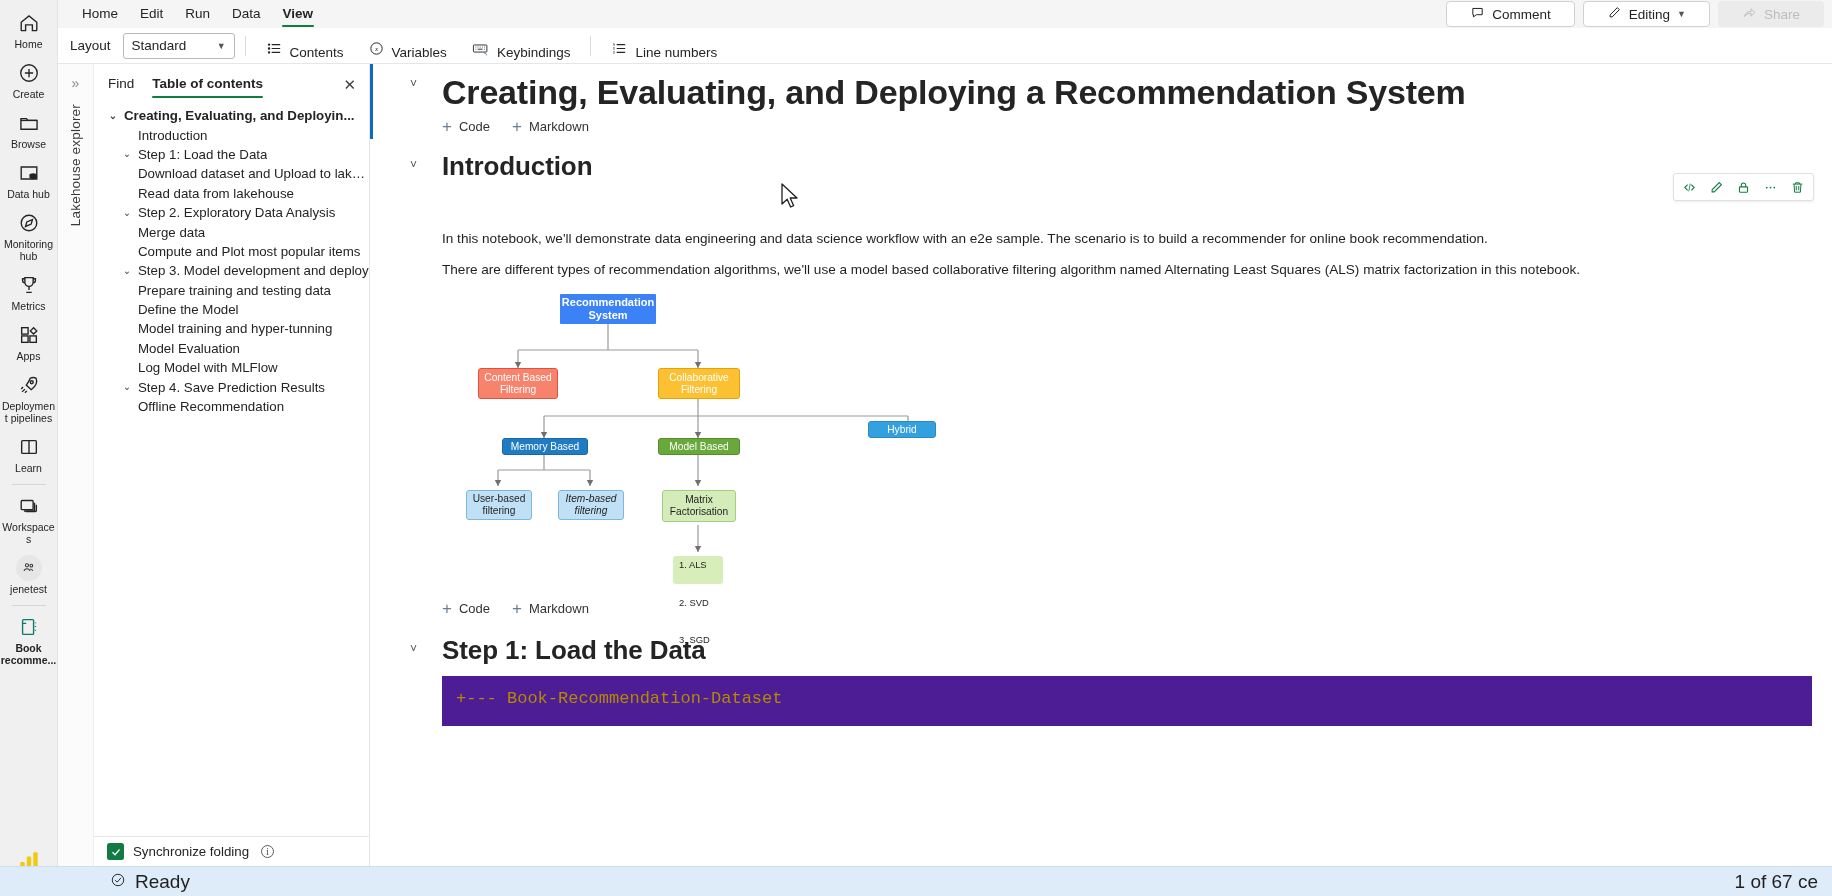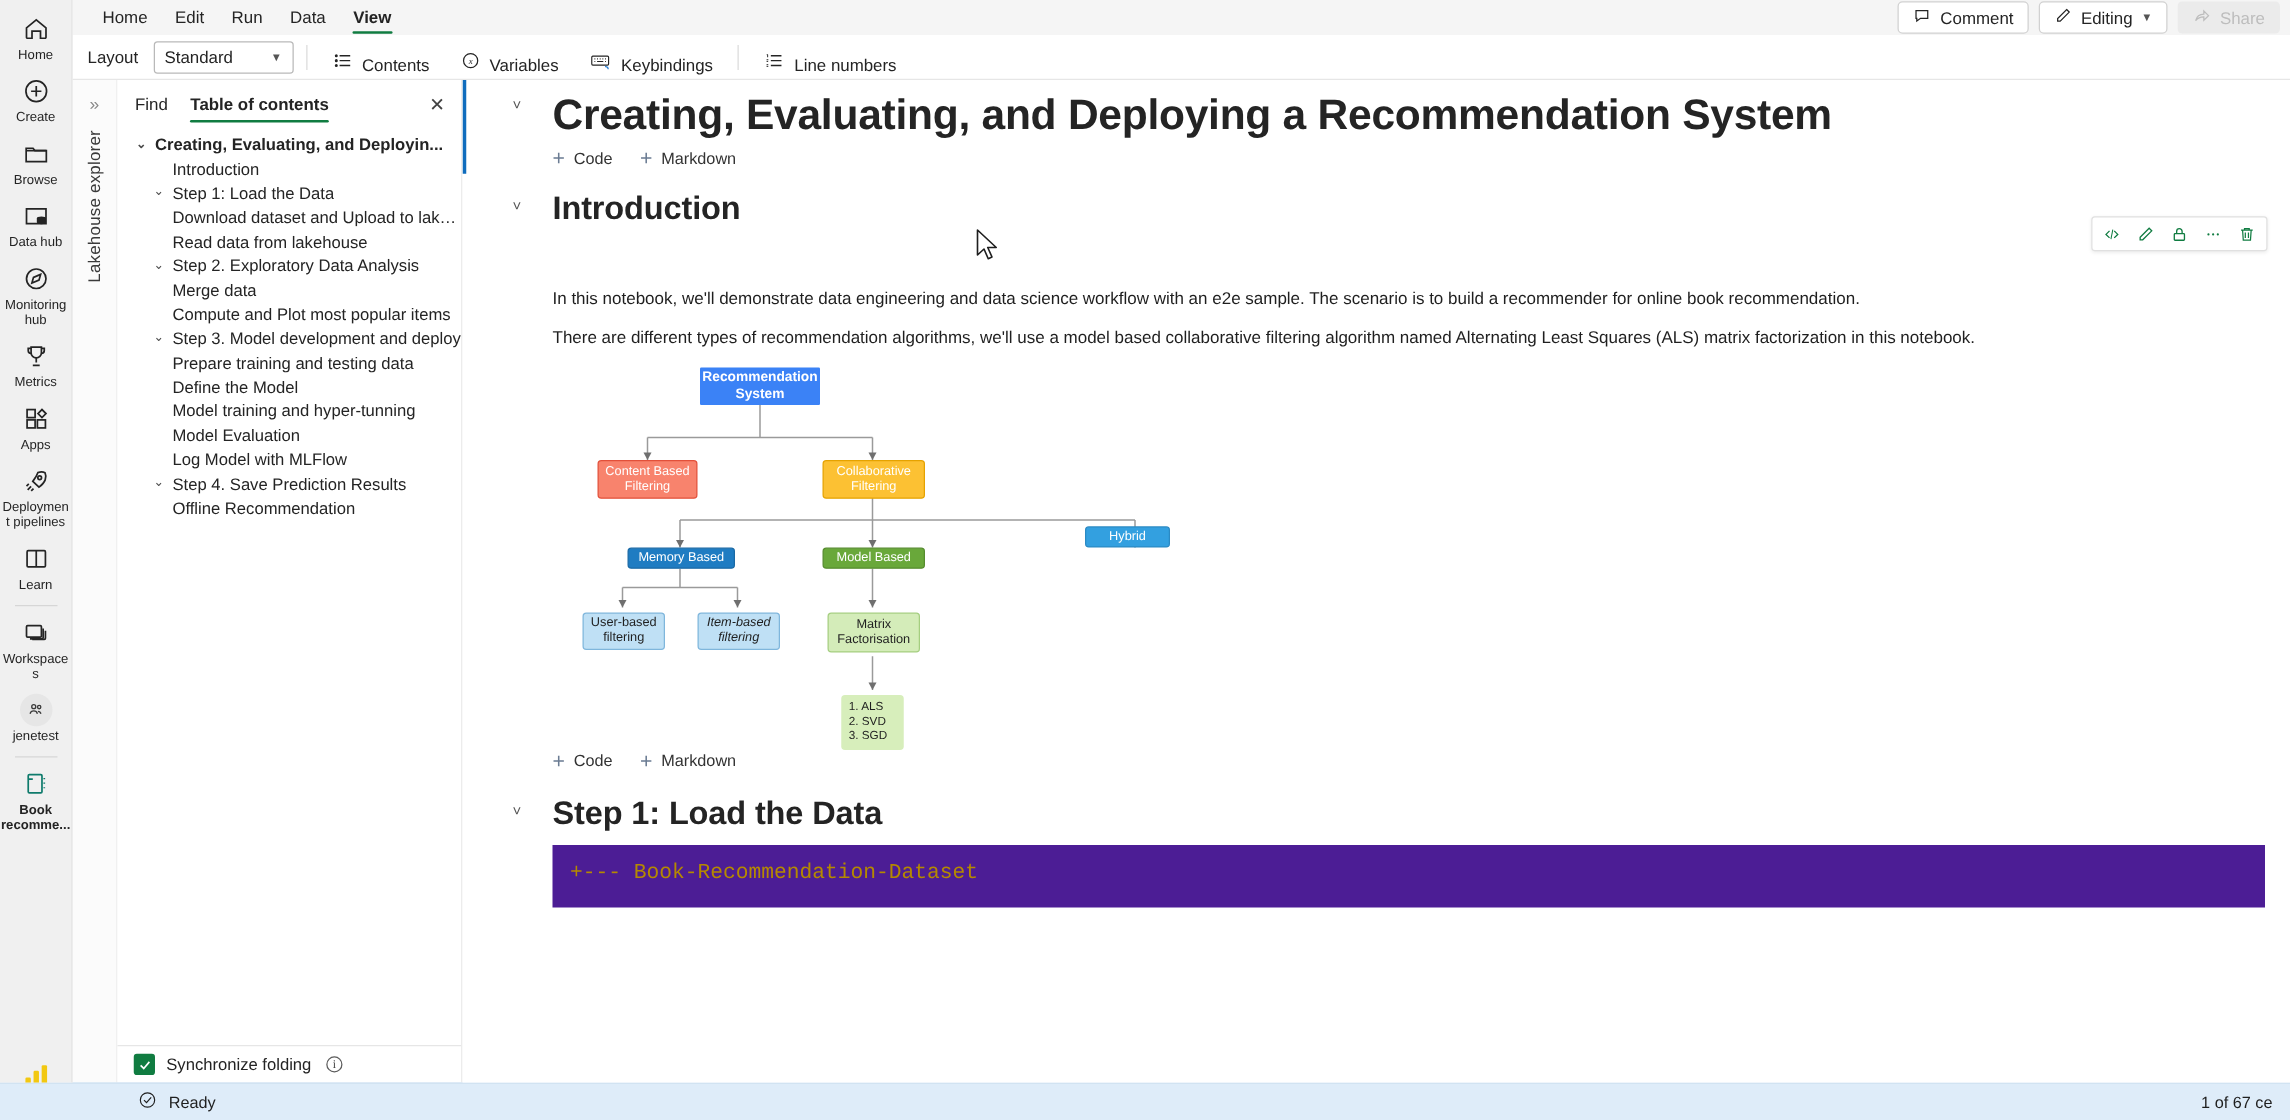--- a/index.html
+++ b/index.html
@@ -51,21 +51,21 @@
     font-size: 13.5px; padding: 4px 10px 5px; cursor: pointer; color: #242424;
     position: relative; border-radius: 3px;
   }
   .menu-tab.active { font-weight: 600; }
   .menu-tab.active::after {
     content: ""; position: absolute; left: 9px; right: 9px; bottom: -1px;
     height: 2px; background: #107c41; border-radius: 2px;
   }
   .ribbon-top-right { margin-left: auto; display: flex; align-items: center; gap: 8px; }
   .pill-btn {
-    display: flex; align-items: center; gap: 7px; height: 26px; padding: 0 11px;
+    display: flex; align-items: center; gap: 7px; height: 26px; padding: 0 23px;
     border: 1px solid #d1d1d1; border-radius: 4px; background: #ffffff;
     font-size: 13.5px; cursor: pointer; white-space: nowrap;
   }
   .pill-btn.disabled { color: #bdbdbd; border-color: transparent; background: #ebebeb; cursor: default; }
   .pill-btn .chev { font-size: 9px; color: #555; }
 
   
   .cmdbar {
     height: 36px; background: #ffffff; border-bottom: 1px solid #e6e6e6;
     display: flex; align-items: center; padding: 0 12px; gap: 4px; flex: 0 0 36px;
@@ -197,21 +197,21 @@
   
   .codecell {
     background: #4c1d95; margin-top: 10px; padding: 10px 14px 14px;
     font-family: "Liberation Mono", monospace; font-size: 17px; line-height: 1.5;
   }
   .code-plus { color: #b58900; }
 
   
   .statusbar {
     height: 30px; flex: 0 0 30px; background: #deecf9; border-top: 1px solid #cddff0;
-    display: flex; align-items: center; padding: 0 14px 0 110px; font-size: 13px; color: #1f1f1f;
+    display: flex; align-items: center; padding: 0 14px 0 110px; font-size: 19px; color: #1f1f1f;
   }
   .status-left { display: flex; align-items: center; gap: 9px; }
   .status-right { margin-left: auto; display:flex; align-items:center; gap: 14px; }
 
   
   .cursor-arrow { position: absolute; left: 410px; top: 118px; pointer-events: none; z-index: 60; }
 </style>
 </head>
 <body>
 
@@ -649,21 +649,21 @@
                 <div class="dnode d-model" style="left:198px; top:148px; width:82px; height:17px;">Model Based</div>
 
                 <div class="dnode d-hybrid" style="left:408px; top:131px; width:68px; height:17px;">Hybrid</div>
 
                 <div class="dnode d-lightblue" style="left:6px; top:200px; width:66px; height:30px;">User-based filtering</div>
 
                 <div class="dnode d-lightblue" style="left:98px; top:200px; width:66px; height:30px;font-style:italic;">Item-based filtering</div>
 
                 <div class="dnode d-lightgreen" style="left:202px; top:200px; width:74px; height:32px;">Matrix Factorisation</div>
 
-                <div class="dnode d-list" style="left:213px; top:266px; width:50px; height:44px; flex-direction:column;">
+                <div class="dnode d-list" style="left:213px; top:266px; width:50px; height:28px; flex-direction:column;gap:26px;">
                   <span>1. ALS</span>
                   <span>2. SVD</span>
                   <span>3. SGD</span>
                 </div>
               </div>
 
               <div class="add-row" style="margin-top:4px">
                 <div class="add-btn">
                   <span class="add-plus">+</span>
                   <span>Code</span>

